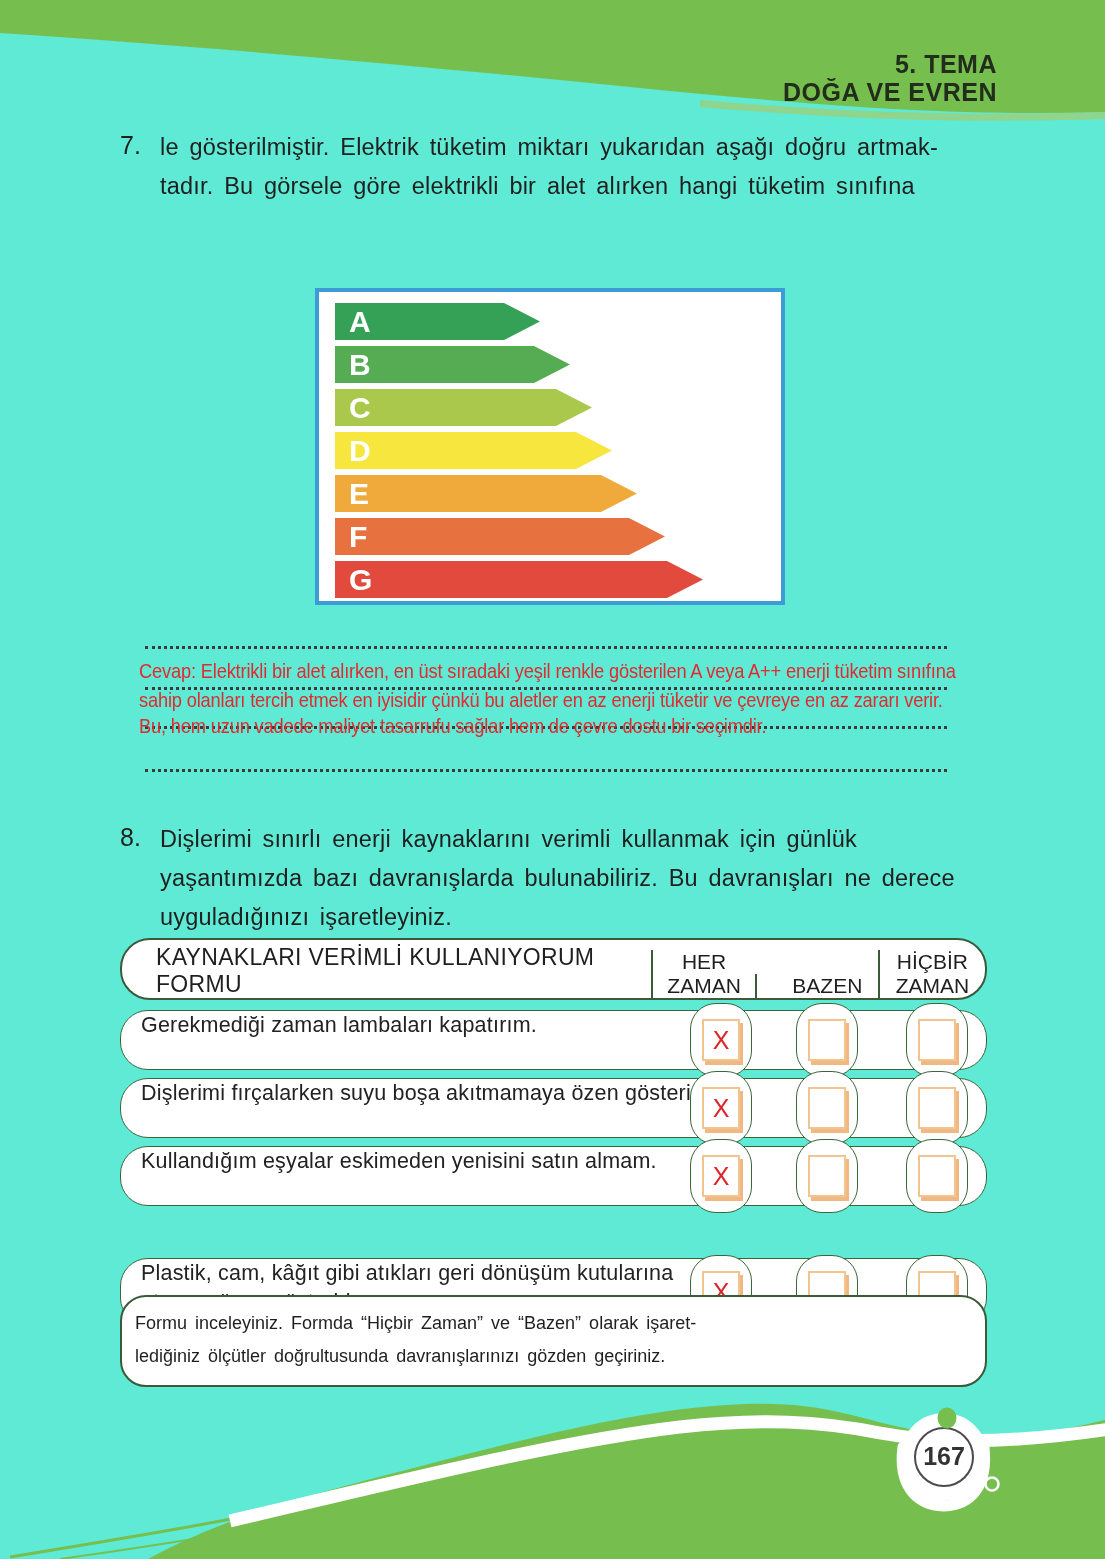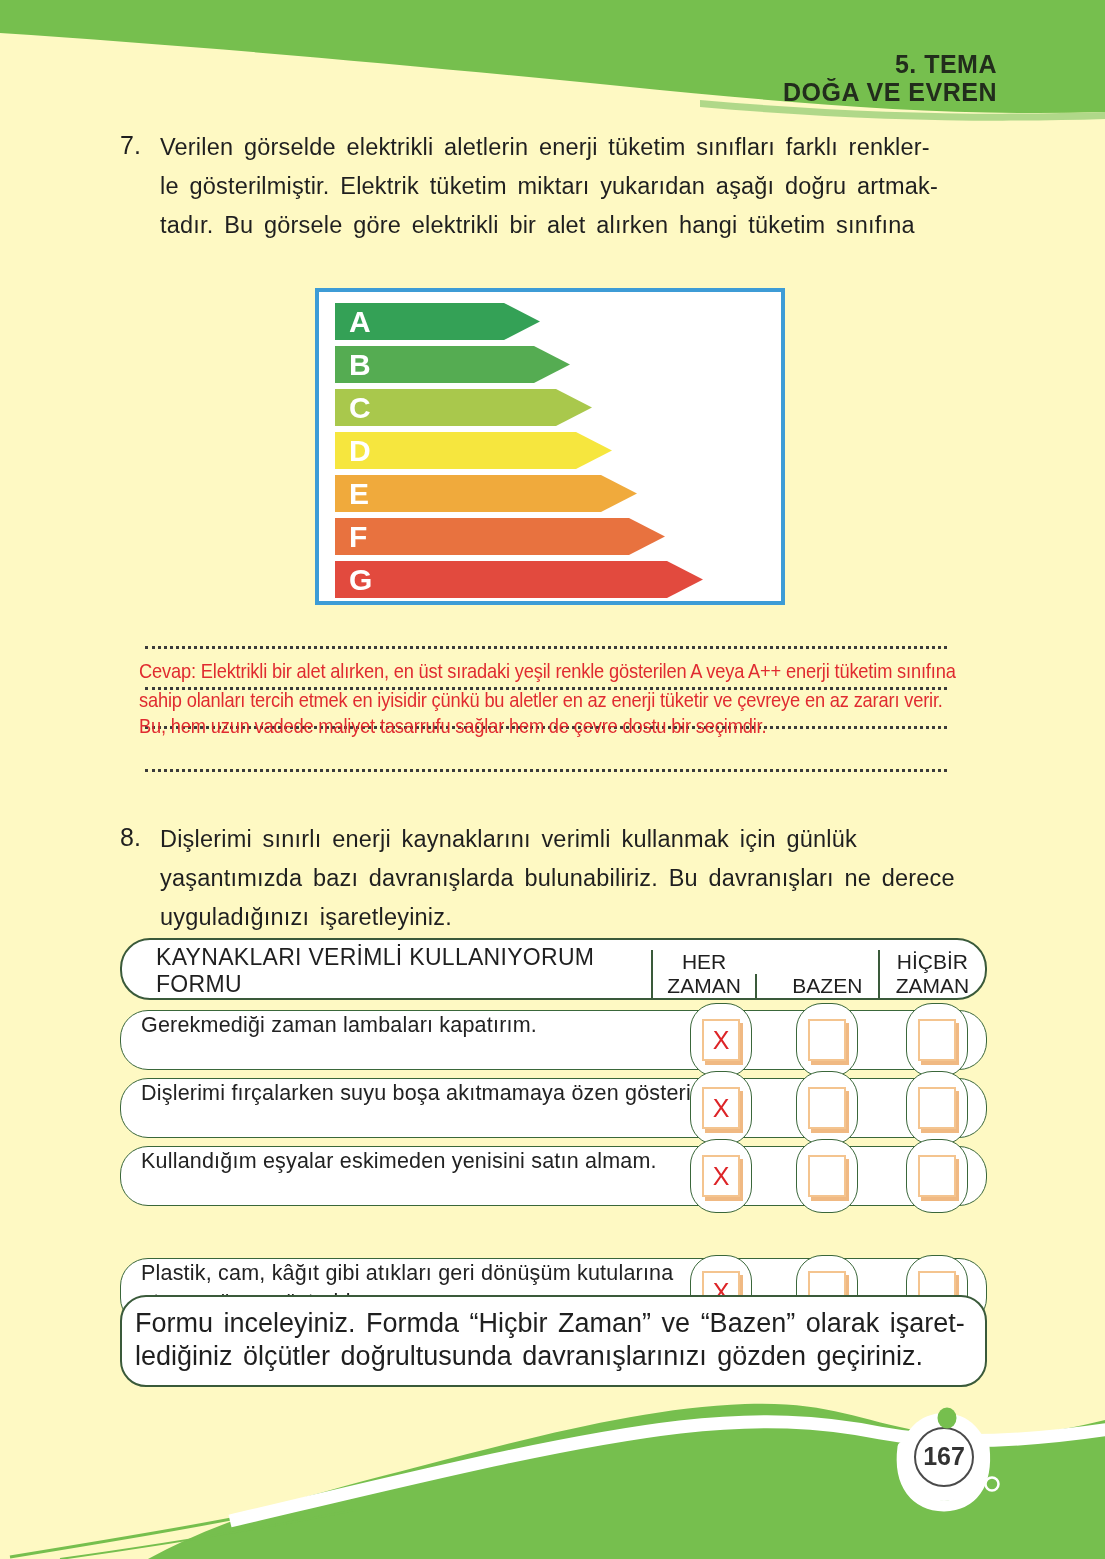--- a/index.html
+++ b/index.html
@@ -1,16 +1,16 @@
 <!DOCTYPE html>
 <html><head>
 <meta charset="utf-8">
 <style>
   html,body{margin:0;padding:0;background:#ffffff;}
-  #page{position:relative;width:1105px;height:1559px;background:#fef9c3;overflow:hidden;
+  #page{position:relative;width:1105px;height:1559px;background:#5eead4;overflow:hidden;
         font-family:"Liberation Sans",sans-serif;color:#1f1f1f;}
 
   
   #top-wave{position:absolute;left:0;top:0;width:1105px;height:130px;}
   #header-text{position:absolute;top:50px;right:108px;text-align:right;
                font-size:25px;font-weight:600;color:#222d1c;line-height:28px;letter-spacing:.5px;}
 
   
   .q-number{position:absolute;font-size:25px;color:#1f1f1f;}
   .q-block{position:absolute;width:840px;font-size:23.5px;line-height:39px;
@@ -39,21 +39,21 @@
   .form-row{border:1.6px solid #3a673a;}
   .row-label{position:absolute;left:20px;top:0;height:100%;display:flex;flex-direction:column;
              justify-content:flex-start;font-size:21.5px;color:#222;letter-spacing:.2px;line-height:29px;}
   .capsule{position:absolute;width:62px;height:74px;border:1.6px solid #3a673a;border-radius:26px;
            background:#fff;display:flex;align-items:center;justify-content:center;box-sizing:border-box;}
   .chk{width:34px;height:38px;border:2px solid #f4c48f;box-shadow:3px 4px 0 #f0b983;
        display:flex;align-items:center;justify-content:center;background:#fff;}
   .xmark{font-size:25px;color:#dd2428;font-weight:500;line-height:1;}
 
   
-  #note-box{padding:10px 16px 0 13px;font-size:27px;line-height:33px;color:#1f1f1f;
+  #note-box{padding:10px 16px 0 13px;font-size:18px;line-height:33px;color:#1f1f1f;
             word-spacing:3px;}
 
   
   #footer-wave{position:absolute;left:0;top:1389px;width:1105px;height:170px;}
   #page-num{position:absolute;left:916px;top:1442px;width:56px;text-align:center;
             font-size:25px;font-weight:600;color:#333;}
 </style>
 </head>
 <body>
 
@@ -64,21 +64,20 @@
     <path d="M700,100 C850,113 980,116 1105,112 L1105,119 C980,123 850,120 700,107 Z" fill="#9ccf7a" opacity="0.8"></path>
   </svg>
 
   <div id="header-text">
     <div>5. TEMA</div>
     <div>DOĞA VE EVREN</div>
   </div>
 
   <div class="q-number" style="left:120px;top:131px;">7.</div>
   <div class="q-block" style="left:160px;top:128px;">
-    <div>Verilen görselde elektrikli aletlerin enerji tüketim sınıfları farklı renkler-</div>
     <div>le gösterilmiştir. Elektrik tüketim miktarı yukarıdan aşağı doğru artmak-</div>
     <div>tadır. Bu görsele göre elektrikli bir alet alırken hangi tüketim sınıfına</div>
   </div>
 
   <div id="chart-box">
     <div class="energy-bar" style="top: 11px; width: 205px; background: rgb(52, 161, 86);">
         <span>A</span>
       </div>
     <div class="energy-bar" style="top: 54px; width: 235px; background: rgb(85, 172, 82);">
         <span>B</span>

